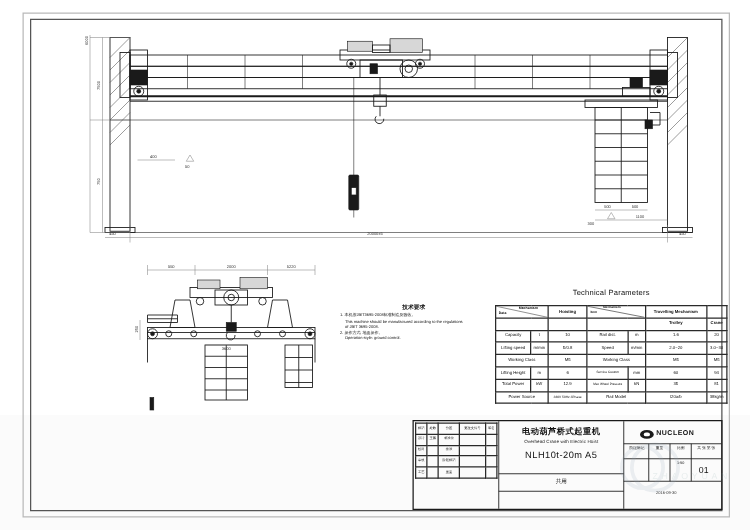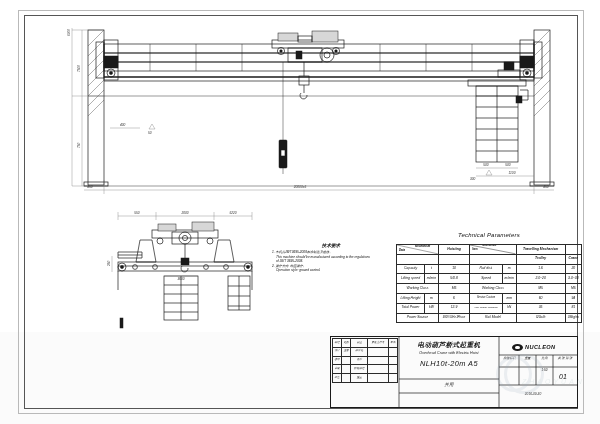--- a/index.html
+++ b/index.html
@@ -1,17 +1,17 @@
 <!DOCTYPE html>
 <html><head>
 <meta charset="utf-8">
 <style>
   html,body{margin:0;padding:0;background:#fbfbfb;}
   body{width:600px;height:424px;overflow:hidden;font-family:"Liberation Sans",sans-serif;}
-  #sheet{position:relative;width:600px;height:332px;background:#ffffff;font-style:italic;}
+  #sheet{position:relative;width:600px;height:332px;background:#ffffff;}
   .frame-outer{position:absolute;left:18px;top:10px;width:564px;height:402px;border:1px solid #b9b9b9;}
   .frame-inner{position:absolute;left:24px;top:15px;width:552px;height:392px;border:1px solid #555;}
   svg{position:absolute;left:0;top:0;width:600px;height:424px;overflow:visible;}
   .ln{stroke:#1a1a1a;fill:none;stroke-width:.7;}
   .lnT{stroke:#1a1a1a;fill:none;stroke-width:.45;}
   .lnH{stroke:#1a1a1a;fill:none;stroke-width:1.5;}
   .lnD{stroke:#7b7b7b;fill:none;stroke-width:.4;}
   .fillD{fill:#1a1a1a;stroke:#1a1a1a;stroke-width:.5;}
   .fillW{fill:#ffffff;stroke:#1a1a1a;stroke-width:.6;}
   .fillG{fill:#d7d7d7;stroke:#1a1a1a;stroke-width:.5;}

